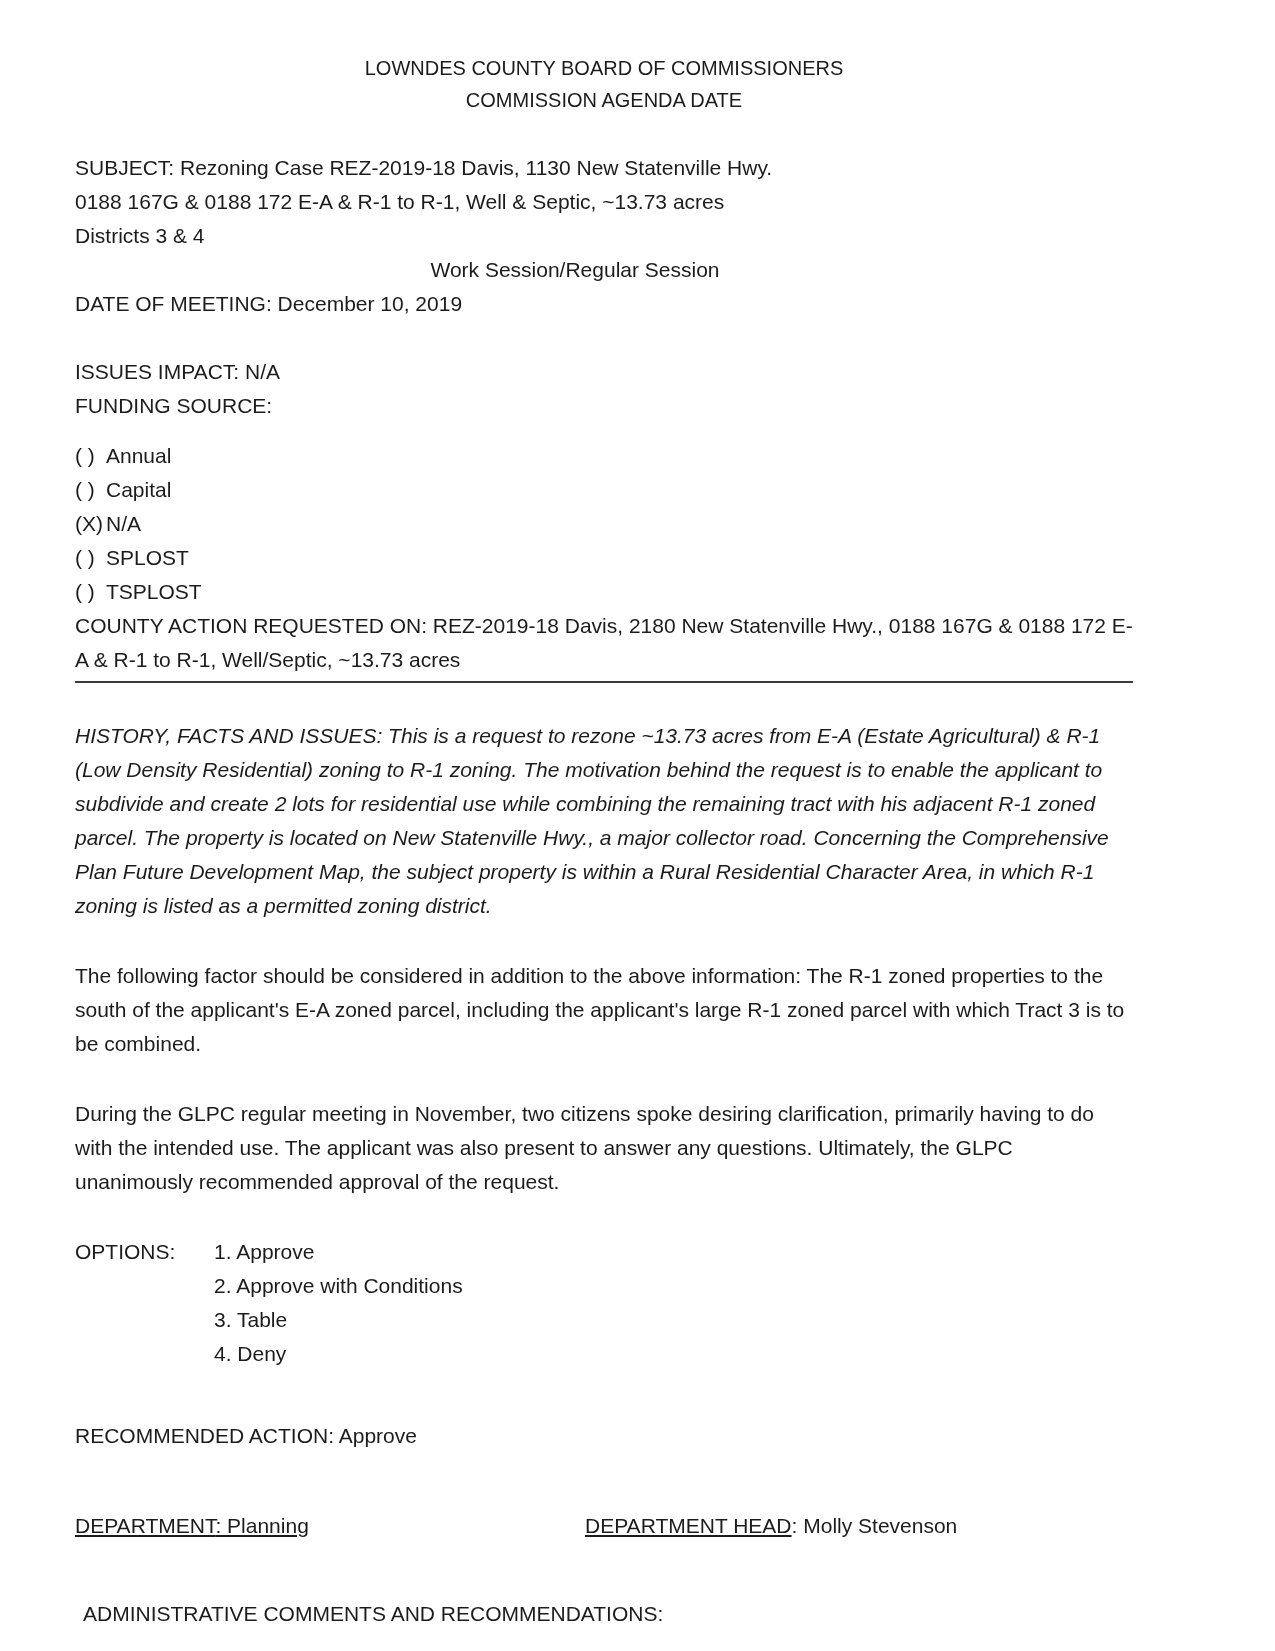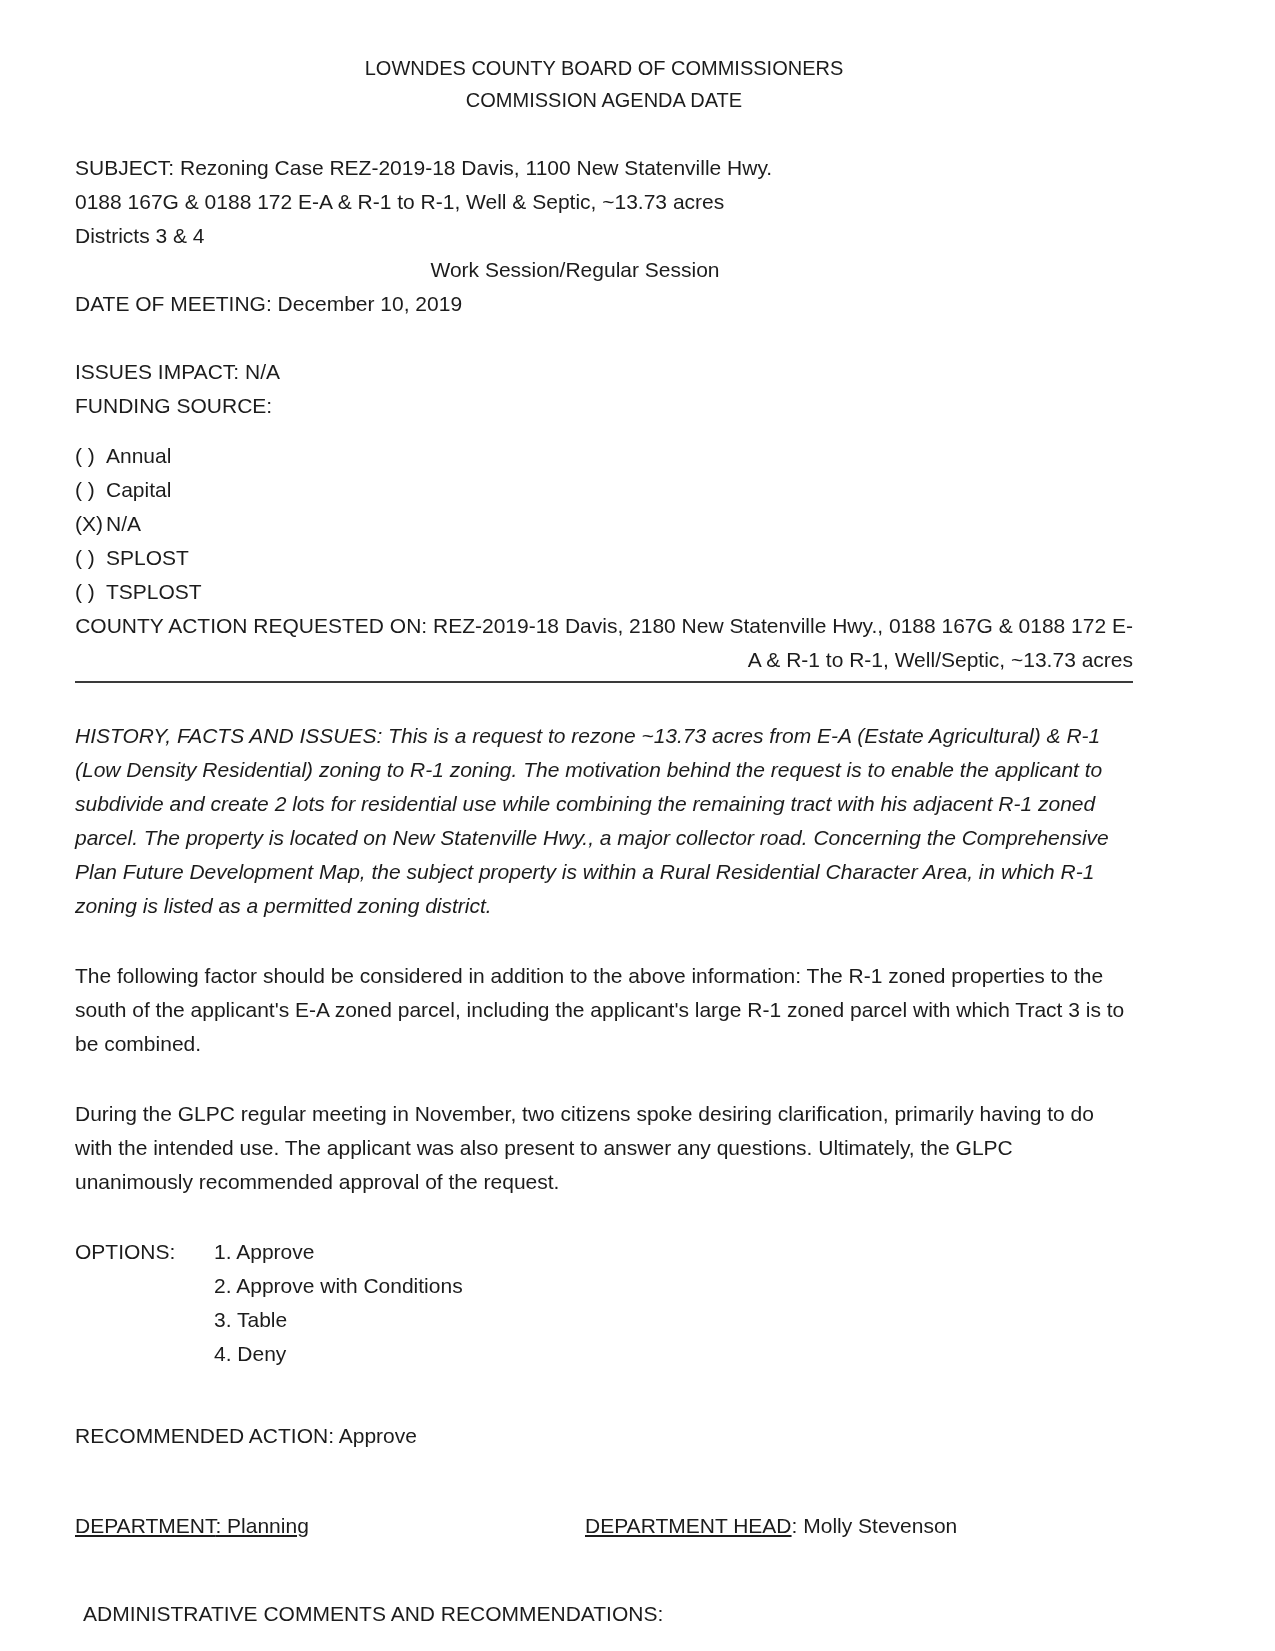--- a/index.html
+++ b/index.html
@@ -42,21 +42,20 @@
     width: 31px;
     flex-shrink: 0;
   }
   p.para {
     margin: 0 0 36px 0;
   }
   .county-action {
     margin: 66px 0 0 0;
     padding-bottom: 4px;
     border-bottom: 2px solid #3a3a3a;
-    text-align: right;
   }
   .history {
     margin-top: 10px;
     font-style: italic;
   }
   .options-row {
     display: flex;
     margin-top: 10px;
     gap: 36px;
   }
@@ -91,21 +90,21 @@
 <body>
 
 <div class="page">
 
   <div class="title-block">
     <div>LOWNDES COUNTY BOARD OF COMMISSIONERS</div>
     <div>COMMISSION AGENDA DATE</div>
   </div>
 
   <div class="subject-block">
-    <div class="line">SUBJECT: Rezoning Case REZ-2019-18 Davis, 1100 New Statenville Hwy.</div>
+    <div class="line">SUBJECT: Rezoning Case REZ-2019-18 Davis, 1130 New Statenville Hwy.</div>
     <div class="line">0188 167G &amp; 0188 172 E-A &amp; R-1 to R-1, Well &amp; Septic, ~13.73 acres</div>
     <div class="line">Districts 3 &amp; 4</div>
   </div>
 
   <div class="session-line">Work Session/Regular Session</div>
 
   <div class="line">DATE OF MEETING: December 10, 2019</div>
 
   <div class="line gap-1">ISSUES IMPACT: N/A</div>
   <div class="line">FUNDING SOURCE:</div>

